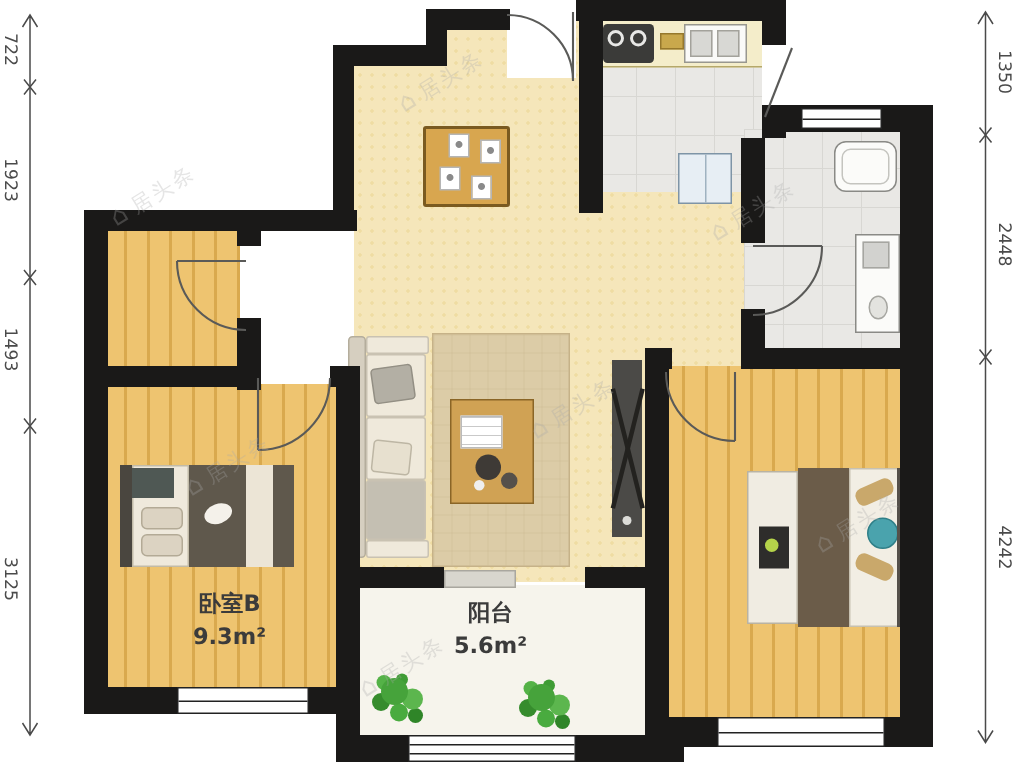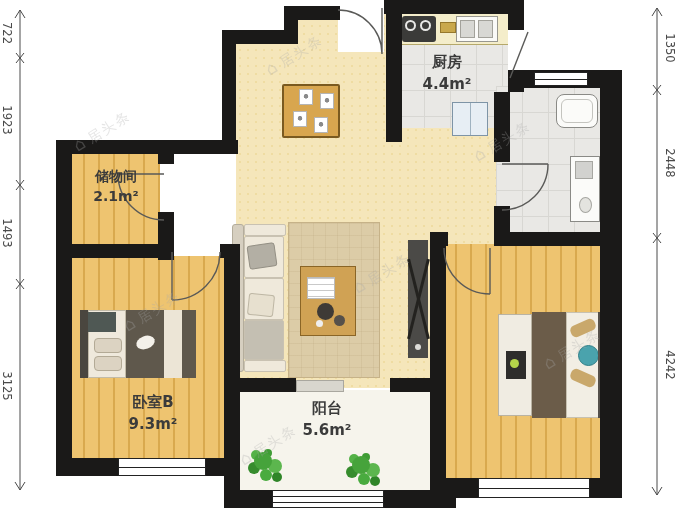--- a/index.html
+++ b/index.html
@@ -192,31 +192,23 @@
       <path d="M20,10 V490 M15,18 L20,10 L25,18 M15,482 L20,490 L25,482"></path>
       <path d="M16,53 L24,63 M24,53 L16,63"></path>
       <path d="M16,180 L24,190 M24,180 L16,190"></path>
       <path d="M16,279 L24,289 M24,279 L16,289"></path>
       <path d="M657,8 V495 M652,16 L657,8 L662,16 M652,487 L657,495 L662,487"></path>
       <path d="M653,85 L661,95 M661,85 L653,95"></path>
       <path d="M653,233 L661,243 M661,233 L653,243"></path>
     </g>
   </svg>
 
-  <div class="label" style="left:447px;top:52px;">
-    <div>厨房</div>
-      <div>4.4m²</div>
-  </div>
   <div class="label" style="left:153px;top:392px;">
     <div>卧室B</div>
       <div>9.3m²</div>
-  </div>
-  <div class="label" style="left:116px;top:166px;font-size:14px;">
-    <div>储物间</div>
-      <div>2.1m²</div>
   </div>
   <div class="label" style="left:327px;top:398px;">
     <div>阳台</div>
       <div>5.6m²</div>
   </div>
 
   <div class="dim" style="left:-15px;top:26px;">722</div>
   <div class="dim" style="left:-15px;top:113px;">1923</div>
   <div class="dim" style="left:-15px;top:226px;">1493</div>
   <div class="dim" style="left:-15px;top:379px;">3125</div>

